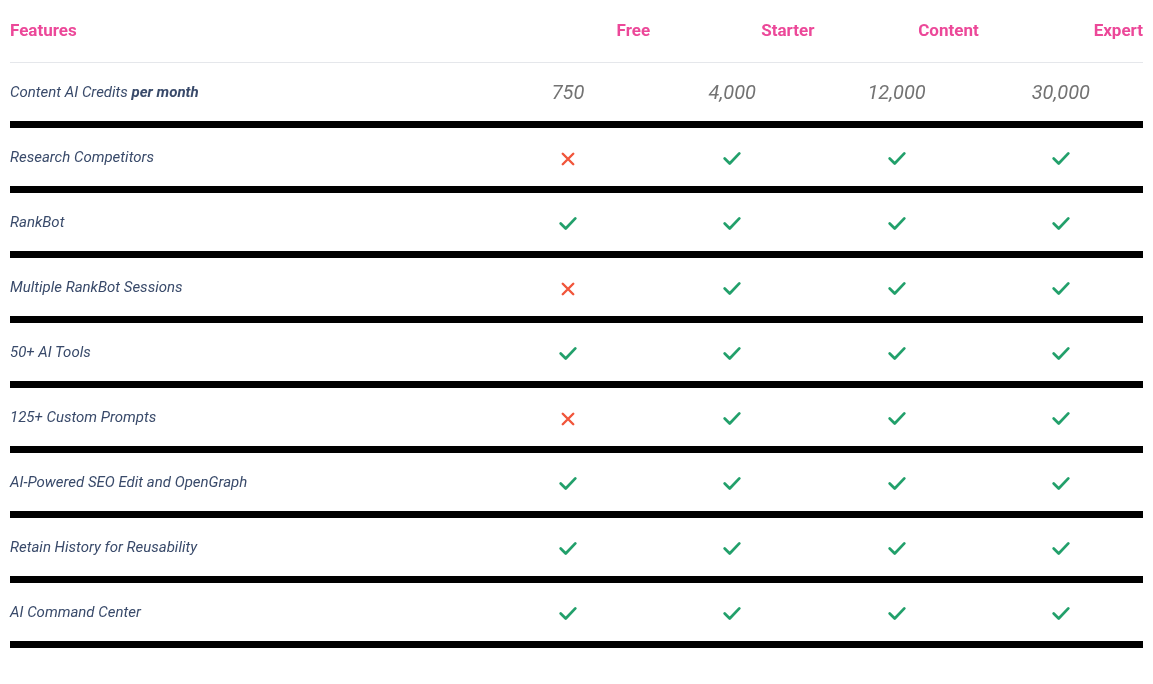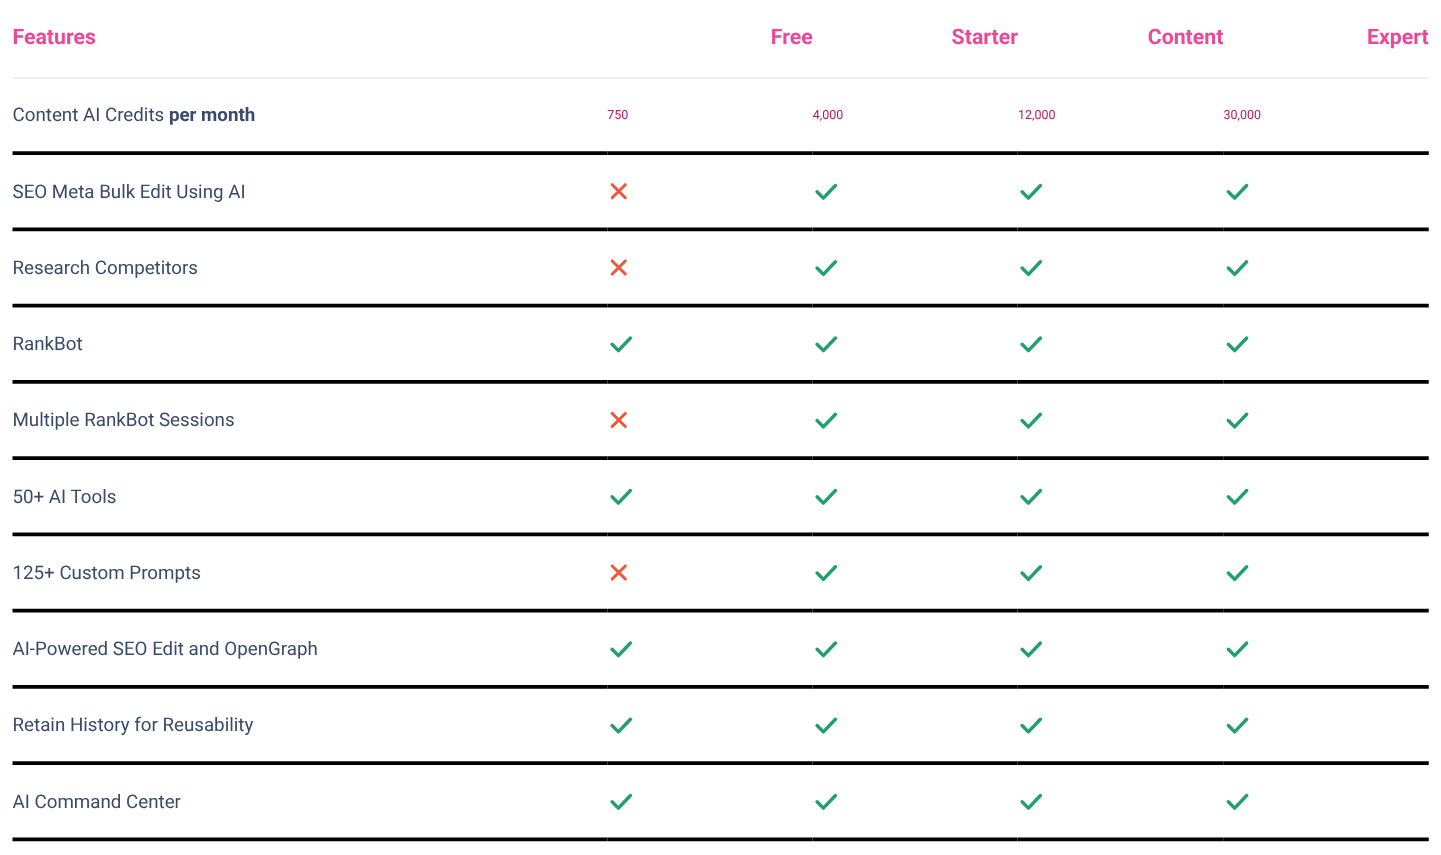--- a/index.html
+++ b/index.html
@@ -29,29 +29,31 @@
     color: #ec4899;
     padding: 10px 0 22px 0;
     border-bottom: 1px solid #e5e7eb;
   }
   thead th.plan {
     text-align: right;
   }
   tbody td {
     font-size: 15px;
     color: #394a6a;
-    border-bottom: 3px solid #000000;
+    border-bottom: 7px solid #000000;
     height: 58px;
+    font-style: italic;
   }
   tbody td.feature {
     padding-left: 0;
   }
   tbody td.plan-cell {
-    color: #be185d;
-    font-size: 10px;
+    text-align: center;
+    color: #737373;
+    font-size: 20px;
   }
   .icon {
     display: inline-block;
     vertical-align: middle;
   }
   .icon svg {
     display: block;
   }
   .check svg path {
     stroke: #22a06b;
@@ -88,35 +90,20 @@
   </thead>
   <tbody id="tbody">
         <tr>
           <td class="feature"><span>Content AI Credits </span><span class="bold">per month</span></td>
           <td class="plan-cell"><span>750</span></td>
           <td class="plan-cell"><span>4,000</span></td>
           <td class="plan-cell"><span>12,000</span></td>
           <td class="plan-cell"><span>30,000</span></td>
         </tr>
         <tr>
-          <td class="feature"><span>SEO Meta Bulk Edit Using AI</span></td>
-          <td class="plan-cell"><span class="icon cross"><svg width="18" height="18" viewBox="0 0 24 24" fill="none">
-                <path d="M5 5 L19 19 M19 5 L5 19" stroke-width="3.2" stroke-linecap="round"></path>
-              </svg></span></td>
-          <td class="plan-cell"><span class="icon check"><svg width="22" height="22" viewBox="0 0 24 24" fill="none">
-                <path d="M4 12.5 L9.5 18 L20 7" stroke-width="3" stroke-linecap="round" stroke-linejoin="round"></path>
-              </svg></span></td>
-          <td class="plan-cell"><span class="icon check"><svg width="22" height="22" viewBox="0 0 24 24" fill="none">
-                <path d="M4 12.5 L9.5 18 L20 7" stroke-width="3" stroke-linecap="round" stroke-linejoin="round"></path>
-              </svg></span></td>
-          <td class="plan-cell"><span class="icon check"><svg width="22" height="22" viewBox="0 0 24 24" fill="none">
-                <path d="M4 12.5 L9.5 18 L20 7" stroke-width="3" stroke-linecap="round" stroke-linejoin="round"></path>
-              </svg></span></td>
-        </tr>
-        <tr>
           <td class="feature"><span>Research Competitors</span></td>
           <td class="plan-cell"><span class="icon cross"><svg width="18" height="18" viewBox="0 0 24 24" fill="none">
                 <path d="M5 5 L19 19 M19 5 L5 19" stroke-width="3.2" stroke-linecap="round"></path>
               </svg></span></td>
           <td class="plan-cell"><span class="icon check"><svg width="22" height="22" viewBox="0 0 24 24" fill="none">
                 <path d="M4 12.5 L9.5 18 L20 7" stroke-width="3" stroke-linecap="round" stroke-linejoin="round"></path>
               </svg></span></td>
           <td class="plan-cell"><span class="icon check"><svg width="22" height="22" viewBox="0 0 24 24" fill="none">
                 <path d="M4 12.5 L9.5 18 L20 7" stroke-width="3" stroke-linecap="round" stroke-linejoin="round"></path>
               </svg></span></td>

